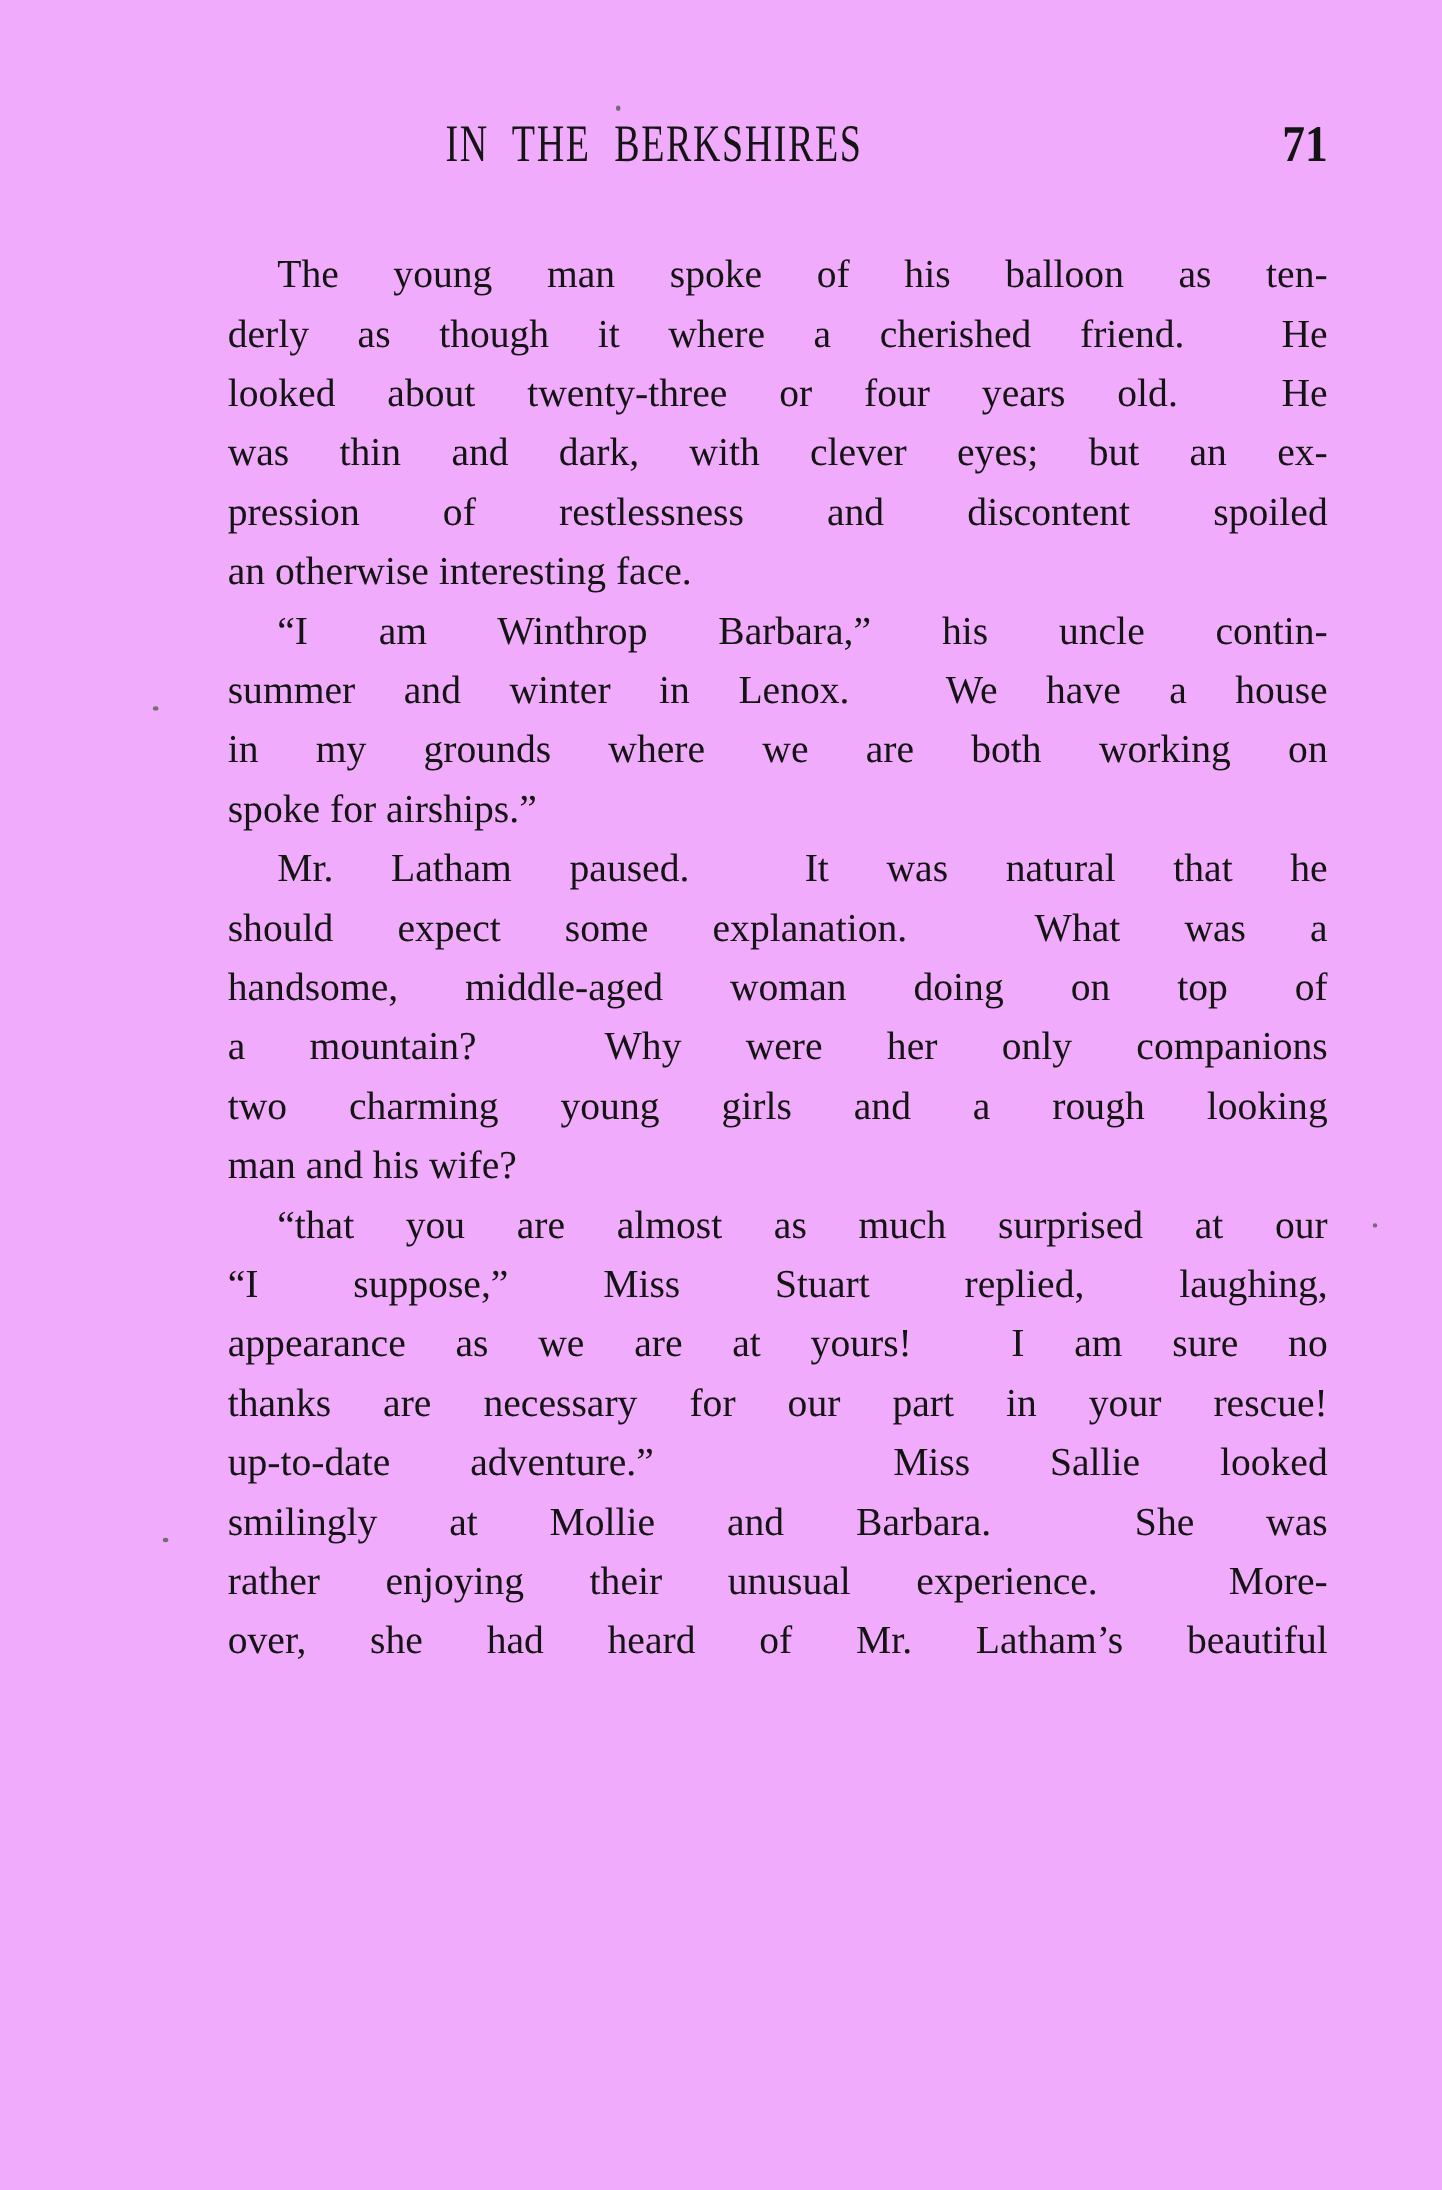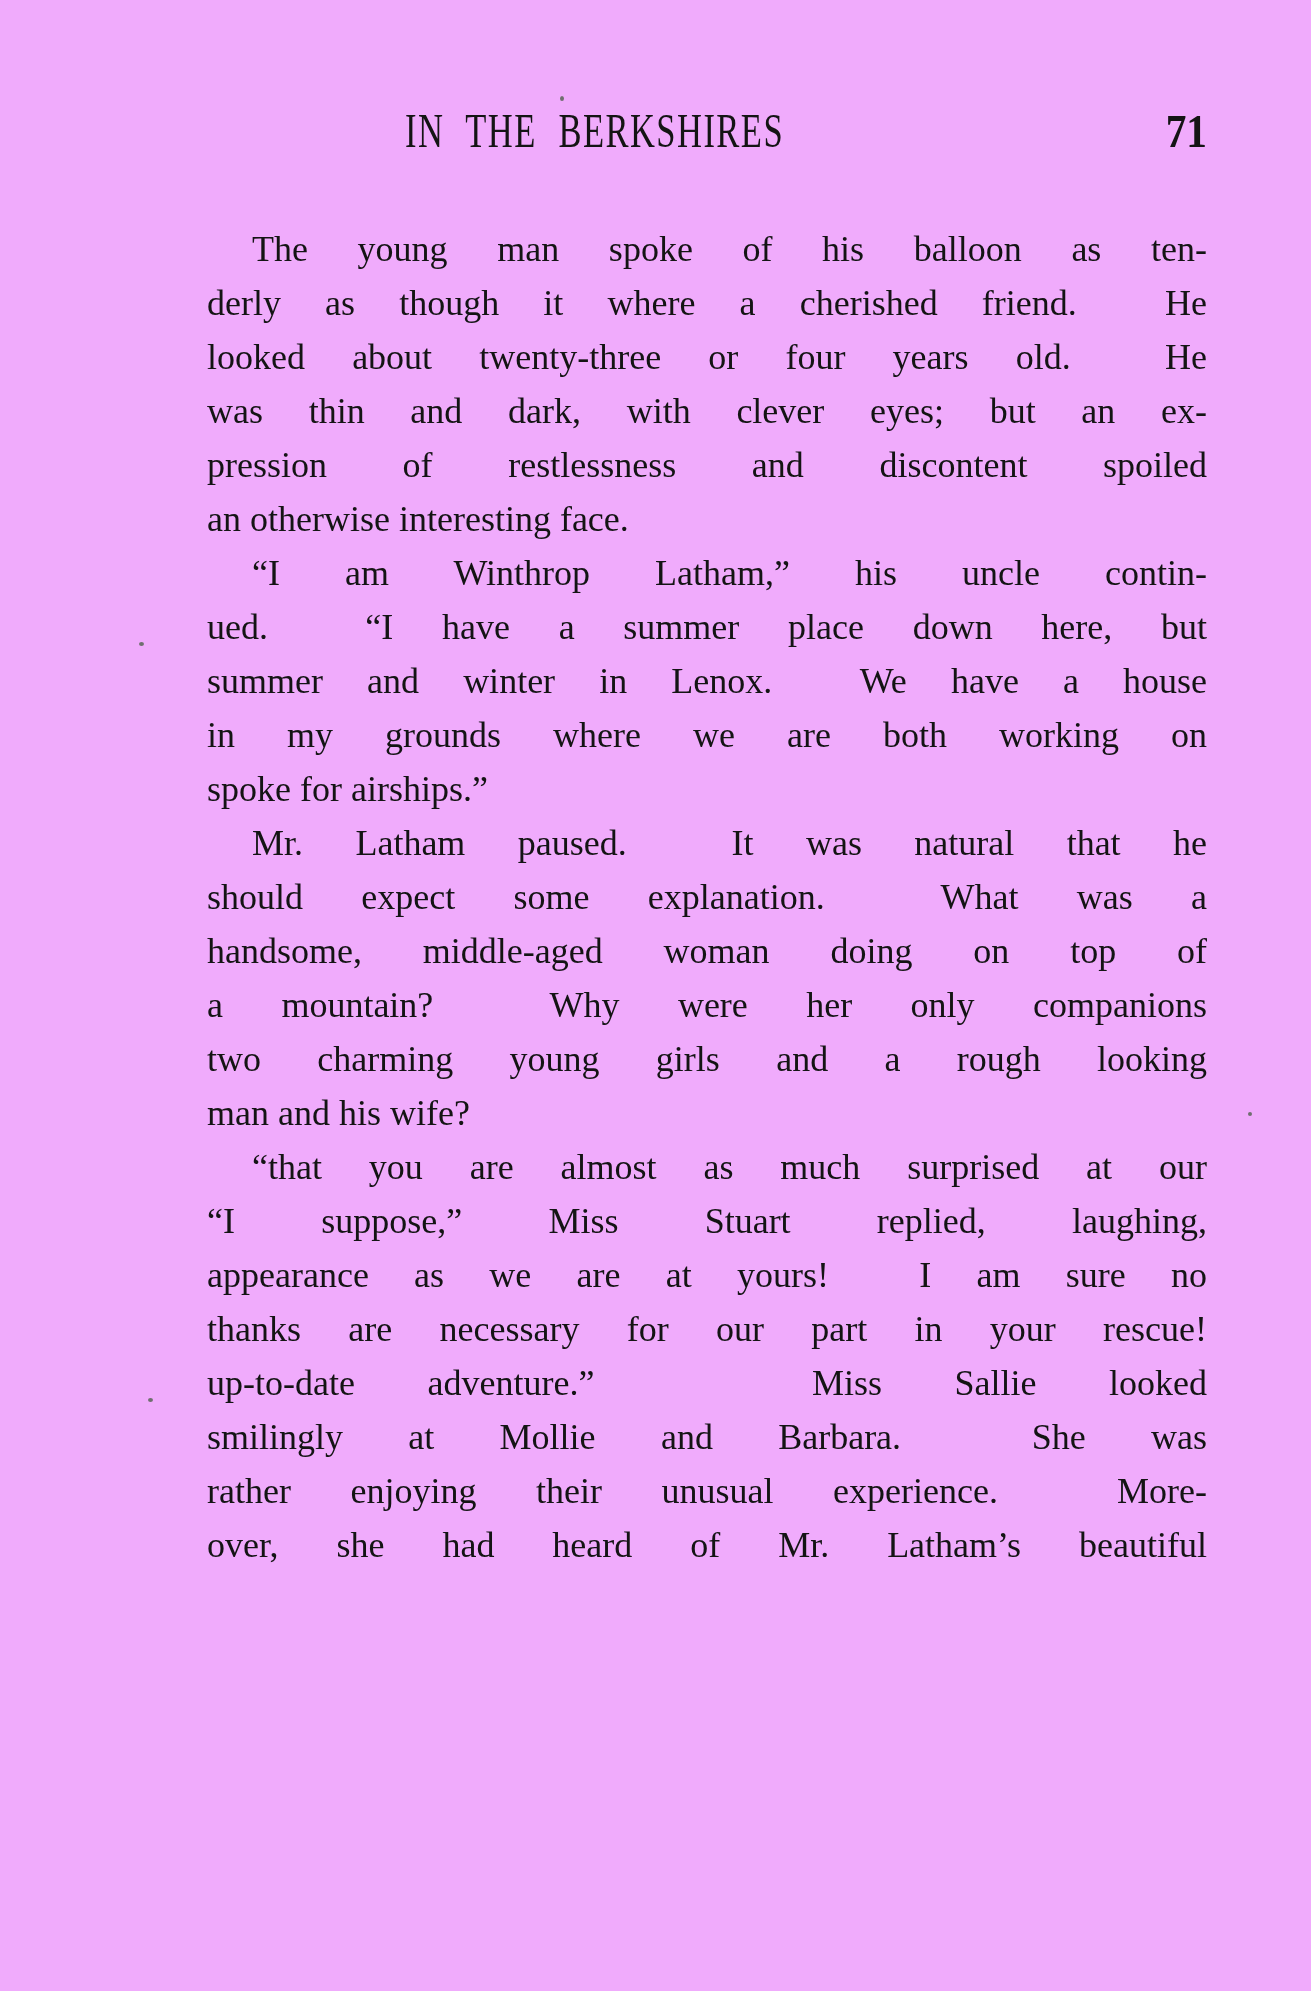--- a/index.html
+++ b/index.html
@@ -87,22 +87,21 @@
 
         <div class="para indent">
           <div class="line j">The young man spoke of his balloon as ten-</div>
           <div class="line j">derly as though it where a cherished friend.  He</div>
           <div class="line j">looked about twenty-three or four years old.  He</div>
           <div class="line j">was thin and dark, with clever eyes; but an ex-</div>
           <div class="line j">pression of restlessness and discontent spoiled</div>
           <div class="line">an otherwise interesting face.</div>
         </div>
         <div class="para indent">
-          <div class="line j">“I am Winthrop Latham,” his uncle contin-</div>
-          <div class="line j">ued.  “I have a summer place down here, but</div>
+          <div class="line j">“I am Winthrop Barbara,” his uncle contin-</div>
           <div class="line j">summer and winter in Lenox.  We have a house</div>
           <div class="line j">in my grounds where we are both working on</div>
           <div class="line">spoke for airships.”</div>
         </div>
         <div class="para indent">
           <div class="line j">Mr. Latham paused.  It was natural that he</div>
           <div class="line j">should expect some explanation.  What was a</div>
           <div class="line j">handsome, middle-aged woman doing on top of</div>
           <div class="line j">a mountain?  Why were her only companions</div>
           <div class="line j">two charming young girls and a rough looking</div>

